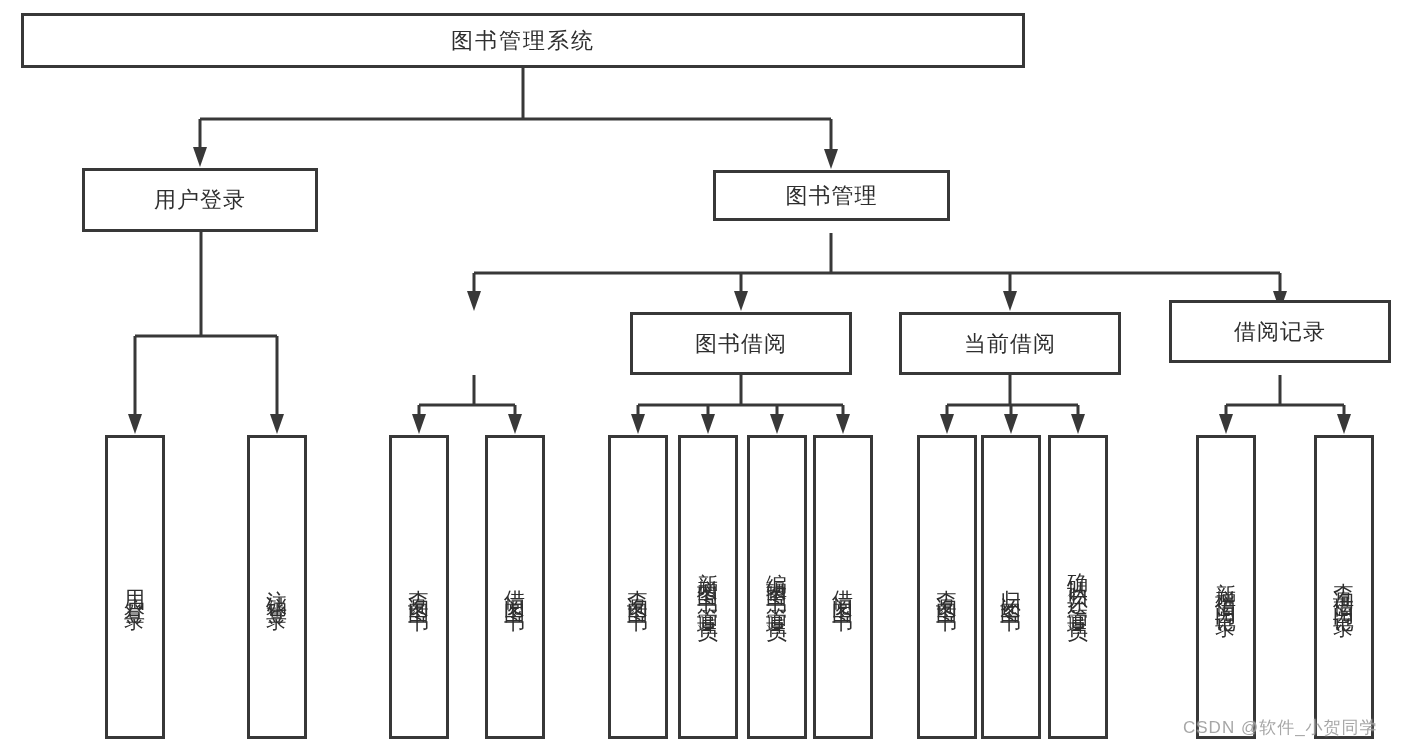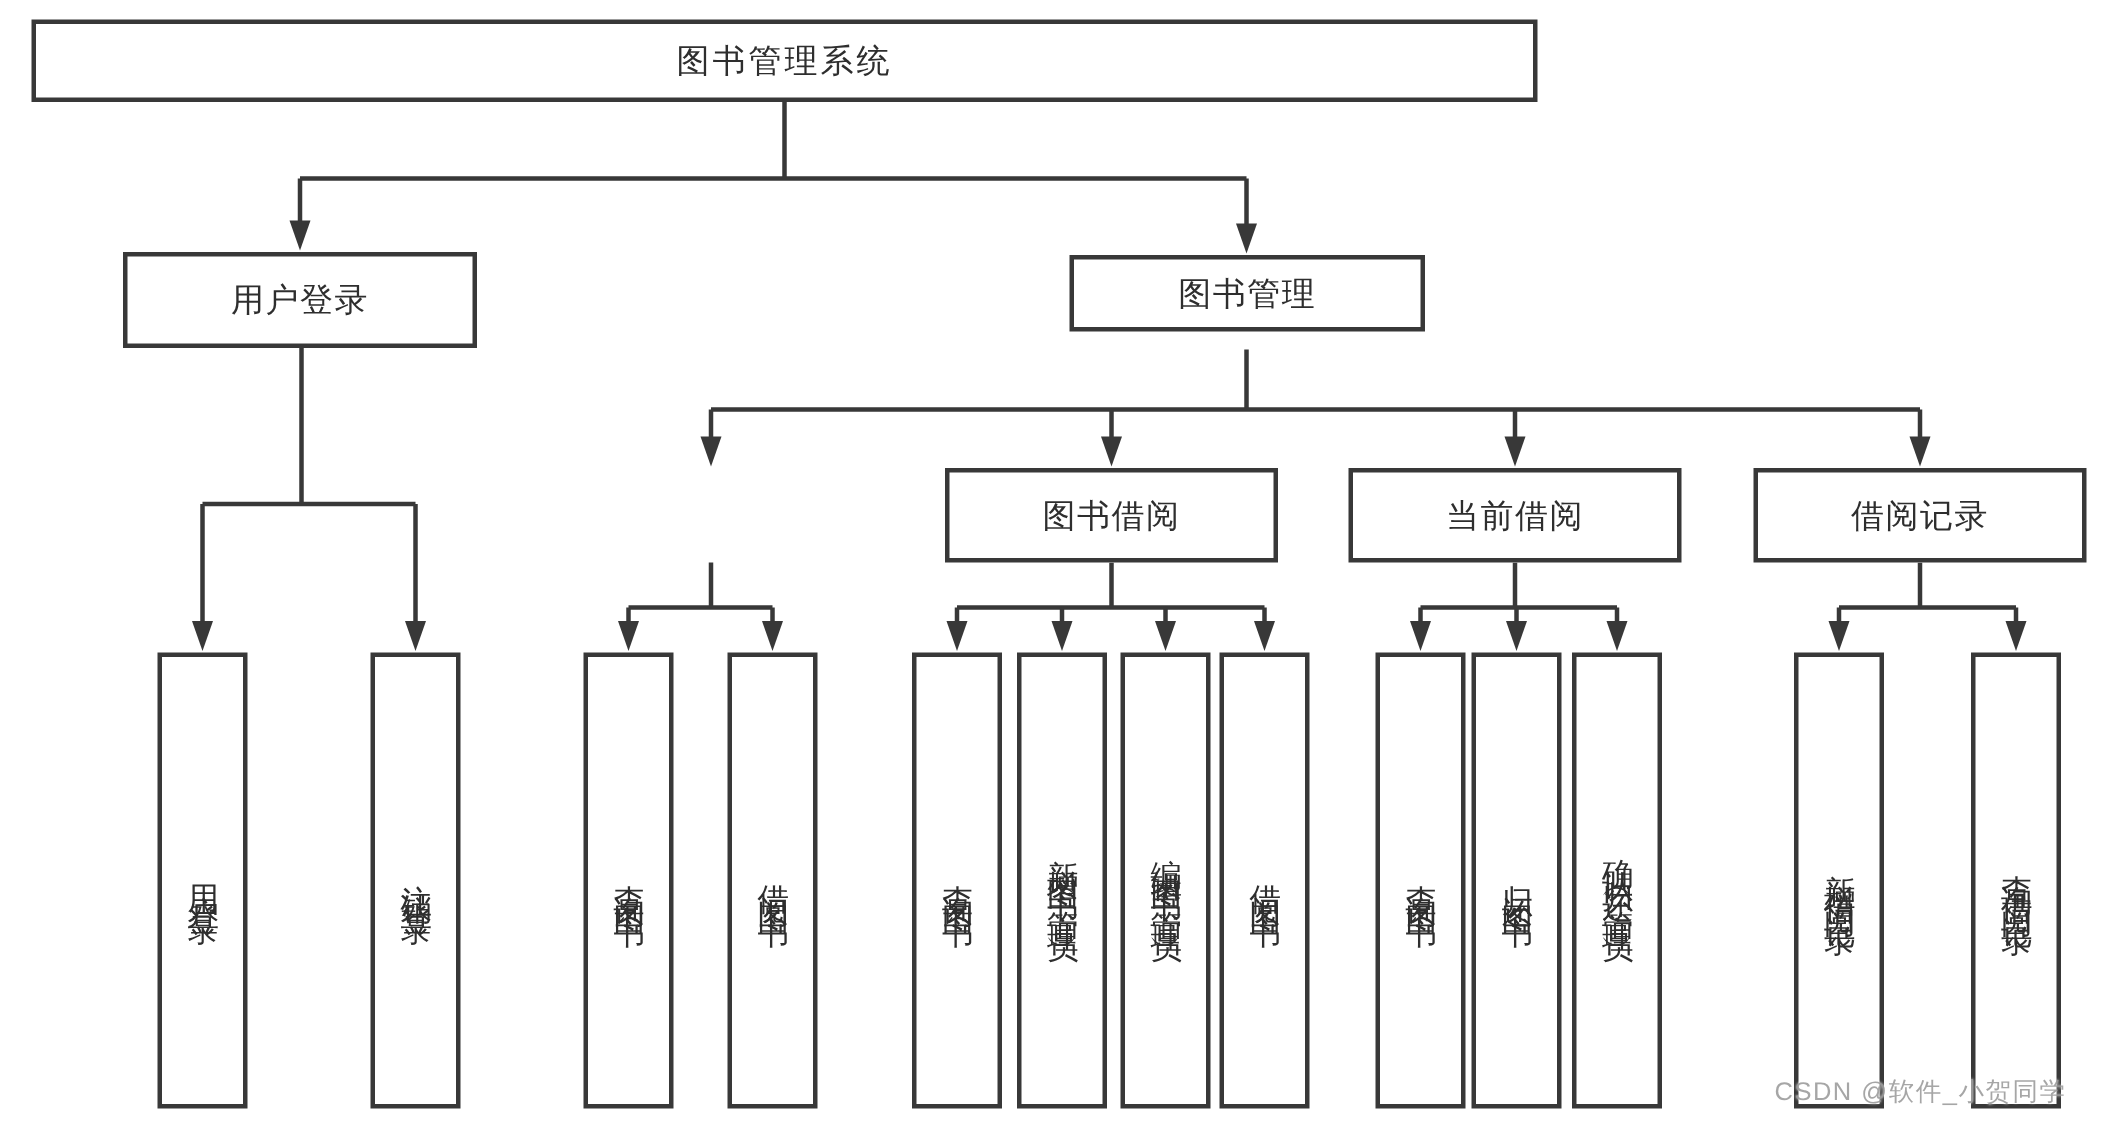--- a/index.html
+++ b/index.html
@@ -107,21 +107,21 @@
     </g>
   </svg>
 
   <div class="node root-node" style="left:21px;top:13px;width:1004px;height:55px;">图书管理系统</div>
 
   <div class="node h-node" style="left:82px;top:168px;width:236px;height:64px;">用户登录</div>
   <div class="node h-node" style="left:713px;top:170px;width:237px;height:51px;">图书管理</div>
 
   <div class="node h-node" style="left:630px;top:312px;width:222px;height:63px;">图书借阅</div>
   <div class="node h-node" style="left:899px;top:312px;width:222px;height:63px;">当前借阅</div>
-  <div class="node h-node" style="left:1169px;top:312px;width:222px;height:63px;">借阅记录</div>
+  <div class="node h-node" style="left:1169px;top:300px;width:222px;height:63px;">借阅记录</div>
 
   <div class="node leaf" style="left:105px;">用户登录</div>
   <div class="node leaf" style="left:247px;">注销登录</div>
 
   <div class="node leaf" style="left:389px;">查询图书</div>
   <div class="node leaf" style="left:485px;">借阅图书</div>
 
   <div class="node leaf" style="left:608px;">查询图书</div>
   <div class="node leaf" style="left:678px;">新增图书（管理员）</div>
   <div class="node leaf" style="left:747px;">编辑图书（管理员）</div>

